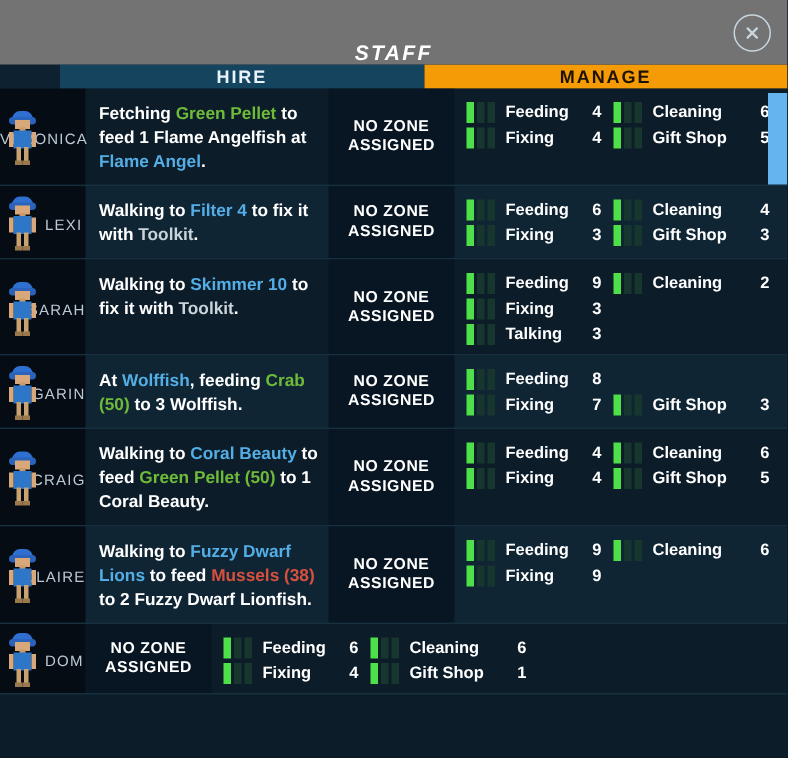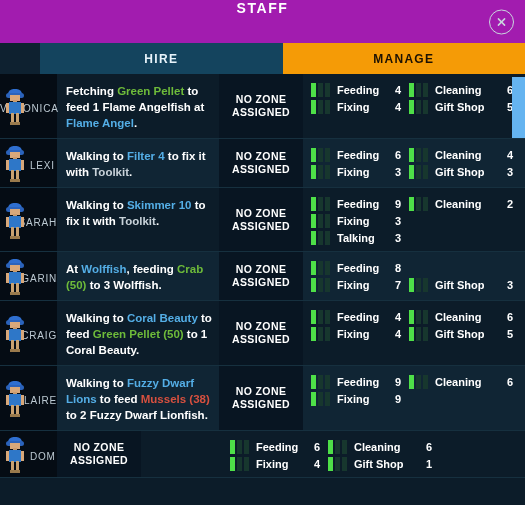--- a/index.html
+++ b/index.html
@@ -20,24 +20,25 @@
     width: 525px;
     height: 505px;
     background: #0c1c29;
     overflow: hidden;
   }
 
   
   .titlebar {
     position: relative;
     height: 43px;
-    background: #a21caf;
-    display: flex;
-    align-items: flex-start;
+    background: #737373;
+    display: flex;
+    align-items: flex-end;
     justify-content: center;
+    font-style: italic;
   }
   .title-text {
     font-size: 14px;
     font-weight: bold;
     letter-spacing: 1.6px;
     color: #ffffff;
   }
   .close-btn {
     position: absolute;
     right: 11px;
@@ -51,21 +52,21 @@
     display: flex;
     align-items: center;
     justify-content: center;
     cursor: pointer;
   }
   .close-btn svg { display: block; }
 
   
   .tabs {
     display: flex;
-    height: 31px;
+    height: 16px;
     background: #0e2130;
     padding-left: 40px;
   }
   .tab {
     flex: 1 1 50%;
     display: flex;
     align-items: center;
     justify-content: center;
     font-size: 12px;
     font-weight: bold;
@@ -175,21 +176,20 @@
     color: #ffffff;
     box-sizing: border-box;
   }
 
   
   .skills-cell {
     flex: 1 1 auto;
     padding: 8px 4px 6px 8px;
     box-sizing: border-box;
     display: flex;
-    justify-content: center;
   }
   .skill-col {
     display: flex;
     flex-direction: column;
     gap: 2px;
   }
   .skill-col.left  { width: 98px; }
   .skill-col.right { width: 112px; }
 
   .skill {

